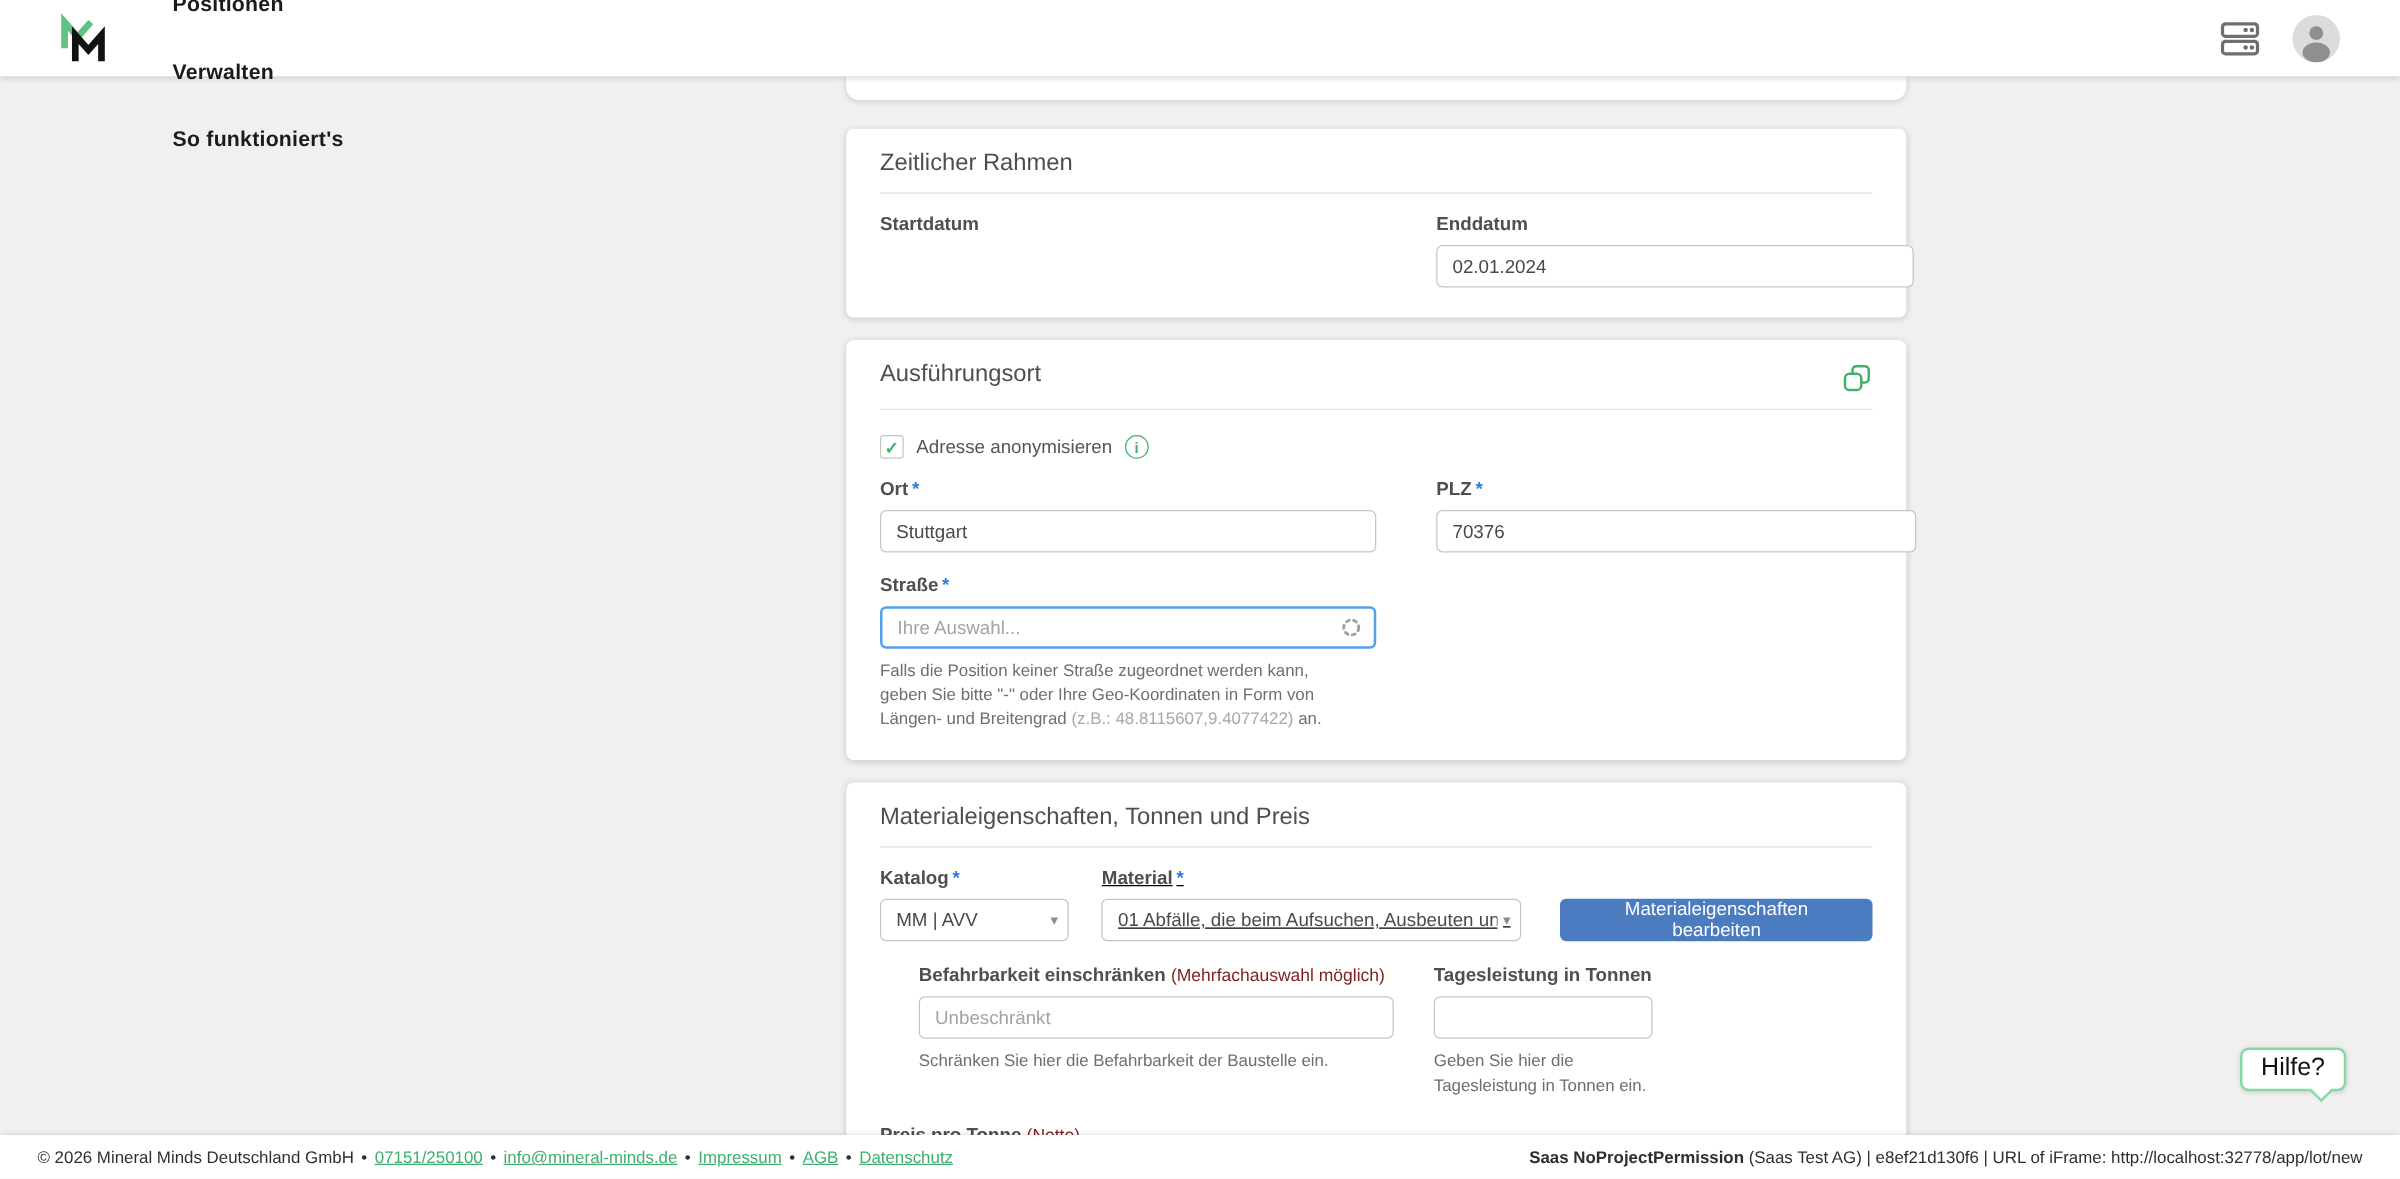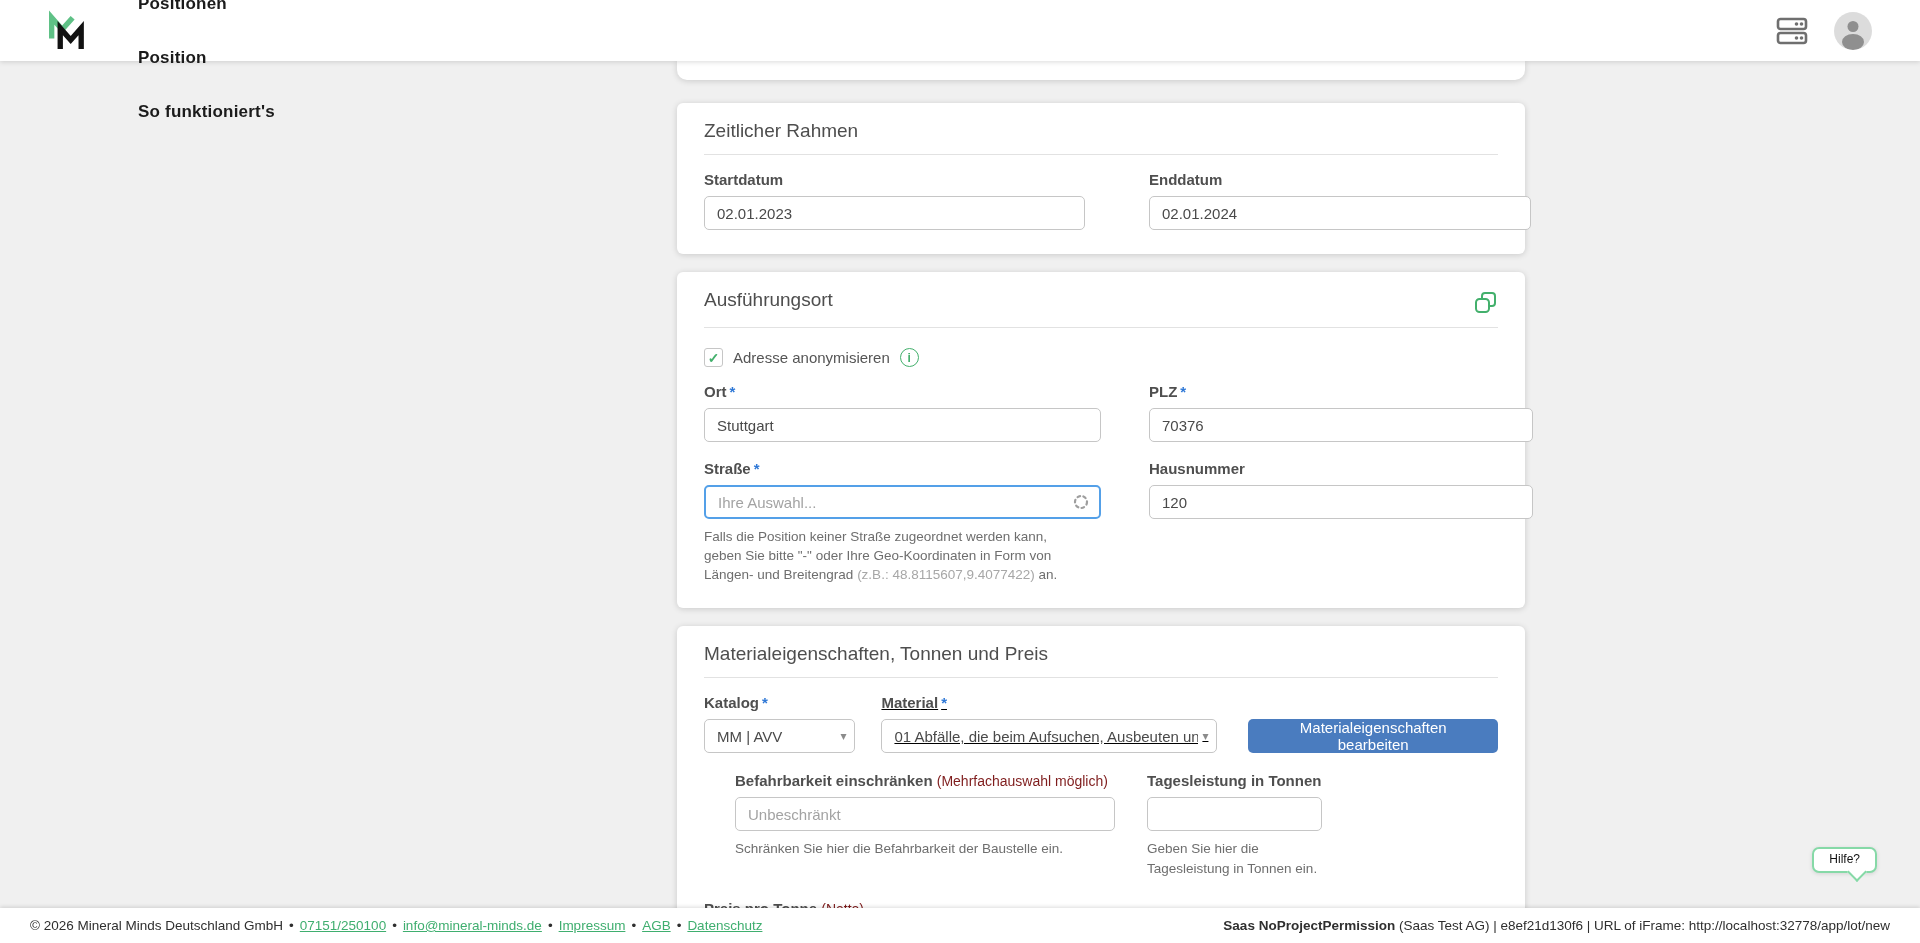--- a/index.html
+++ b/index.html
@@ -75,38 +75,38 @@
             box-shadow:0 -1px 4px rgba(0,0,0,.14); display:flex; align-items:center;
             justify-content:space-between; padding:0 30px; z-index:40; font-size:13.5px; color:#2f2f2f; }
   .footer-left { display:flex; align-items:center; gap:6px; white-space:nowrap; }
   .flink { color:#3fae6f; text-decoration:underline; cursor:pointer; }
   .sep { color:#2f2f2f; }
   .footer-right { white-space:nowrap; color:#2f2f2f; }
   .footer-right b { font-weight:700; }
 
   
   .help-btn { position:fixed; right:43px; bottom:70px; background:#fff; border:2px solid #86d9a7;
-              border-radius:7px; padding:3px 15px 5px 15px; font-size:12px; color:#111;
+              border-radius:7px; padding:3px 15px 5px 15px; font-size:20px; color:#111;
               box-shadow:0 1px 4px rgba(0,0,0,.12); cursor:pointer; z-index:50; }
   .help-btn::after { content:""; position:absolute; right:11px; bottom:-8px; width:12px; height:12px;
               background:#fff; border-right:2px solid #86d9a7; border-bottom:2px solid #86d9a7;
               transform:rotate(45deg); }
 </style>
 </head>
 <body>
 
 <header class="navbar">
   <svg class="logo" viewBox="0 0 42 42">
     <polyline points="7,29 7,7 18,19.5 29,7" fill="none" stroke="#5fc186" stroke-width="5.6"></polyline>
     <polyline points="16,40 16,18 27,30.5 38,18 38,40" fill="none" stroke="#121212" stroke-width="5.6"></polyline>
   </svg>
   <nav class="nav-links">
     <span class="nav-link">Karte</span>
     <span class="nav-link">Positionen</span>
-    <span class="nav-link">Position</span>
+    <span class="nav-link">Verwalten</span>
     <span class="nav-link">So funktioniert's</span>
   </nav>
   <div class="nav-right">
     <svg class="list-icon" viewBox="0 0 32 30">
       <rect x="2" y="3" width="28" height="10" rx="2.5" fill="none" stroke="#6f6f6f" stroke-width="2.6"></rect>
       <circle cx="20.5" cy="8" r="1.8" fill="#6f6f6f"></circle>
         <circle cx="25.5" cy="8" r="1.8" fill="#6f6f6f"></circle>
       <rect x="2" y="17" width="28" height="10" rx="2.5" fill="none" stroke="#6f6f6f" stroke-width="2.6"></rect>
       <circle cx="20.5" cy="22" r="1.8" fill="#6f6f6f"></circle>
         <circle cx="25.5" cy="22" r="1.8" fill="#6f6f6f"></circle>
@@ -127,21 +127,20 @@
 
     <section class="card" style="margin-top:23px;">
       <div class="card-body">
         <div class="section-title-row">
           <h2 class="section-title">Zeitlicher Rahmen</h2>
         </div>
         <div class="divider"></div>
         <div class="row2">
           <div>
             <label class="field-label">Startdatum</label>
-            <input class="tfield" style="width: 381px;" type="text" value="02.01.2023">
           </div>
           <div>
             <label class="field-label">Enddatum</label>
             <input class="tfield" style="width: 382px;" type="text" value="02.01.2024">
           </div>
         </div>
       </div>
     </section>
 
     <section class="card" style="margin-top:18px;">
@@ -178,24 +177,20 @@
           <div>
             <label class="field-label"><span>Straße</span><span class="req">*</span></label>
             <div class="street-wrap">
               <input class="tfield" type="text" placeholder="Ihre Auswahl..." style="">
               <svg class="spinner" viewBox="0 0 16 16">
                 <circle cx="8" cy="8" r="6" fill="none" stroke="#9e9e9e" stroke-width="2.2" stroke-dasharray="2.6 3.4" stroke-linecap="round"></circle>
               </svg>
             </div>
             <p class="street-hint"><span>Falls die Position keiner Straße zugeordnet werden kann, geben Sie bitte "-" oder Ihre Geo-Koordinaten in Form von Längen- und Breitengrad </span><span class="ex">(z.B.: 48.8115607,9.4077422)</span><span> an.</span></p>
           </div>
-          <div>
-            <label class="field-label">Hausnummer</label>
-            <input class="tfield" type="text" value="120" style="">
-          </div>
         </div>
       </div>
     </section>
 
     <section class="card" style="margin-top:18px; min-height:390px;">
       <div class="card-body">
         <div class="section-title-row">
           <h2 class="section-title">Materialeigenschaften, Tonnen und Preis</h2>
         </div>
         <div class="divider"></div>

